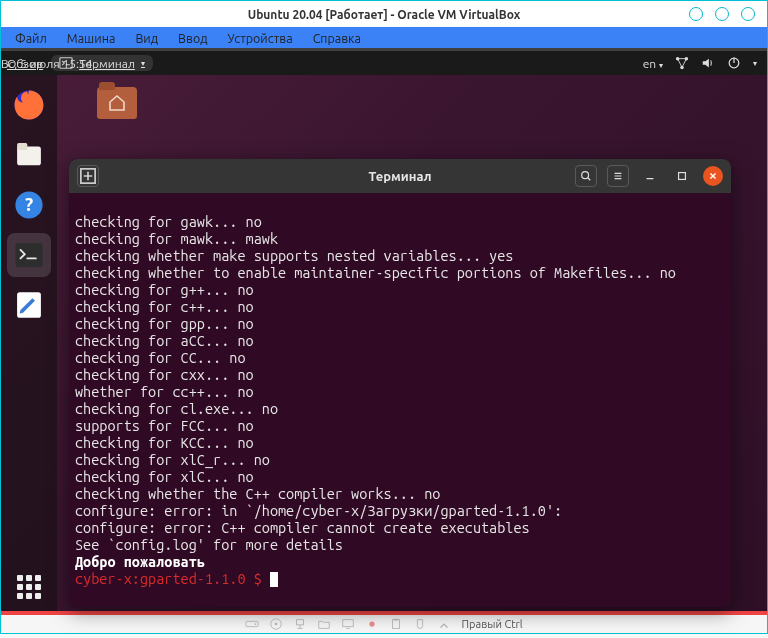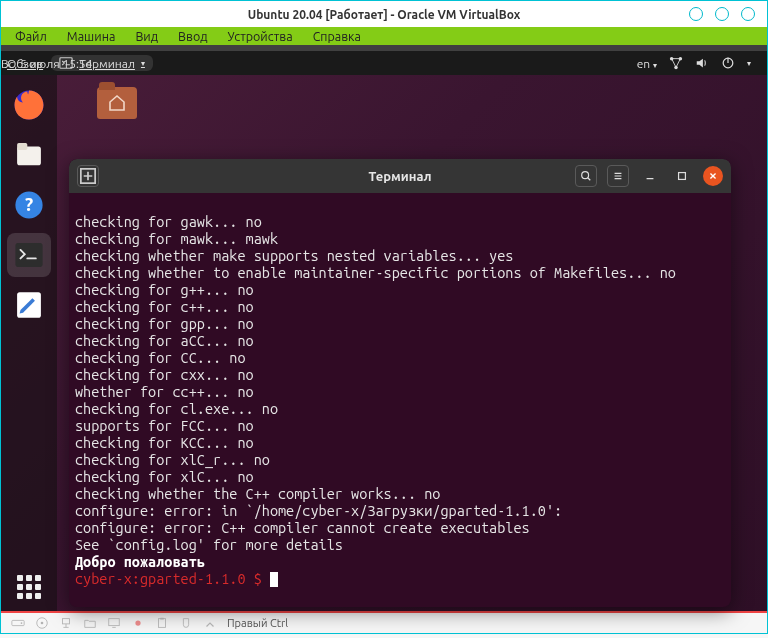--- a/index.html
+++ b/index.html
@@ -9,21 +9,21 @@
   background: #f6f6f6;
   font-family: Ubuntu, "Segoe UI", sans-serif;
   font-size: 13px;
   overflow: hidden;
   position: relative;
 }
 
 
 .vb-window {
   width: 768px;
-  background: #84cc16;
+  background: #3b82f6;
   border: 1px solid #00c2d4;
 }
 .vb-titlebar {
   height: 26px;
   display: flex;
   align-items: center;
   position: relative;
   background: #fff;
 }
 .vb-title {
@@ -48,21 +48,21 @@
 }
 
 .vb-menubar {
   height: 24px;
   display: flex;
   align-items: center;
   padding: 0 6px;
   gap: 4px;
   font-size: 12.5px;
   color: #222;
-  border-bottom: 6px solid #404040;
+  border-bottom: 3px solid #404040;
 }
 .vb-menuitem { padding: 2px 8px; cursor: pointer; }
 
 
 .vm-area {
   width: 100%;
   height: 560px;
   background: linear-gradient(135deg, #4b1e3a 0%, #3a1530 40%, #2e0f26 100%);
   position: relative;
 }
@@ -83,21 +83,21 @@
   display: flex; align-items: center; gap: 6px;
 }
 .gnome-center {
   position: absolute; left: 0; right: 0; text-align: left;
 }
 .gnome-right {
   margin-left: auto;
   display: flex;
   align-items: center;
   gap: 12px;
-  padding-right: 16px;
+  padding-right: 10px;
 }
 .gicon { width: 14px; height: 14px; display: inline-flex; align-items: center; justify-content: center; }
 
 
 .dock {
   position: absolute;
   left: 0;
   top: 24px;
   bottom: 0;
   width: 56px;
@@ -217,24 +217,24 @@
   display: inline-block;
   width: 8px; height: 15px;
   background: #ffffff;
   vertical-align: text-bottom;
 }
 
 
 .vb-statusbar {
   height: 22px;
   background: #f6f6f6;
-  border-top: 2px solid #ef4444;
-  display: flex;
-  align-items: center;
-  justify-content: flex-start;
+  border-top: 4px solid #ef4444;
+  display: flex;
+  align-items: center;
+  justify-content: center;
   font-size: 11px;
   color: #555;
   gap: 10px;
   padding: 0 10px;
 }
 .vb-statusbar .sicon { width: 14px; height: 14px; opacity: .6; }
 </style>
 </head>
 <body>
 

